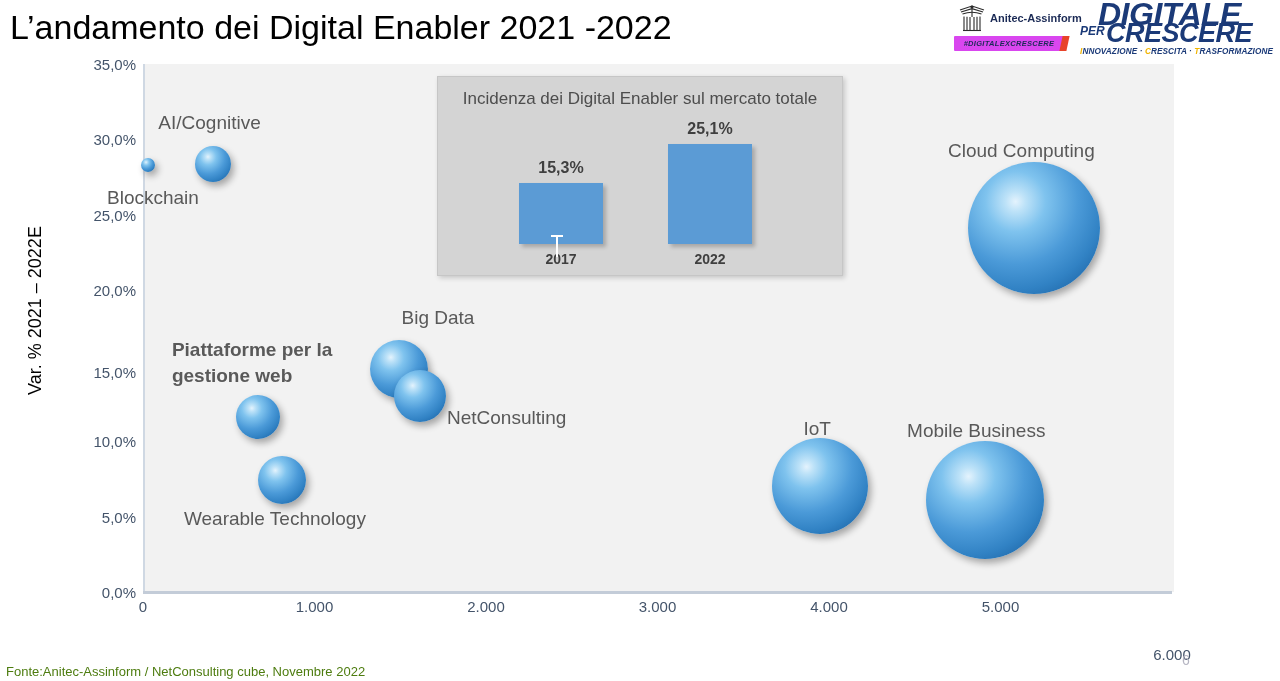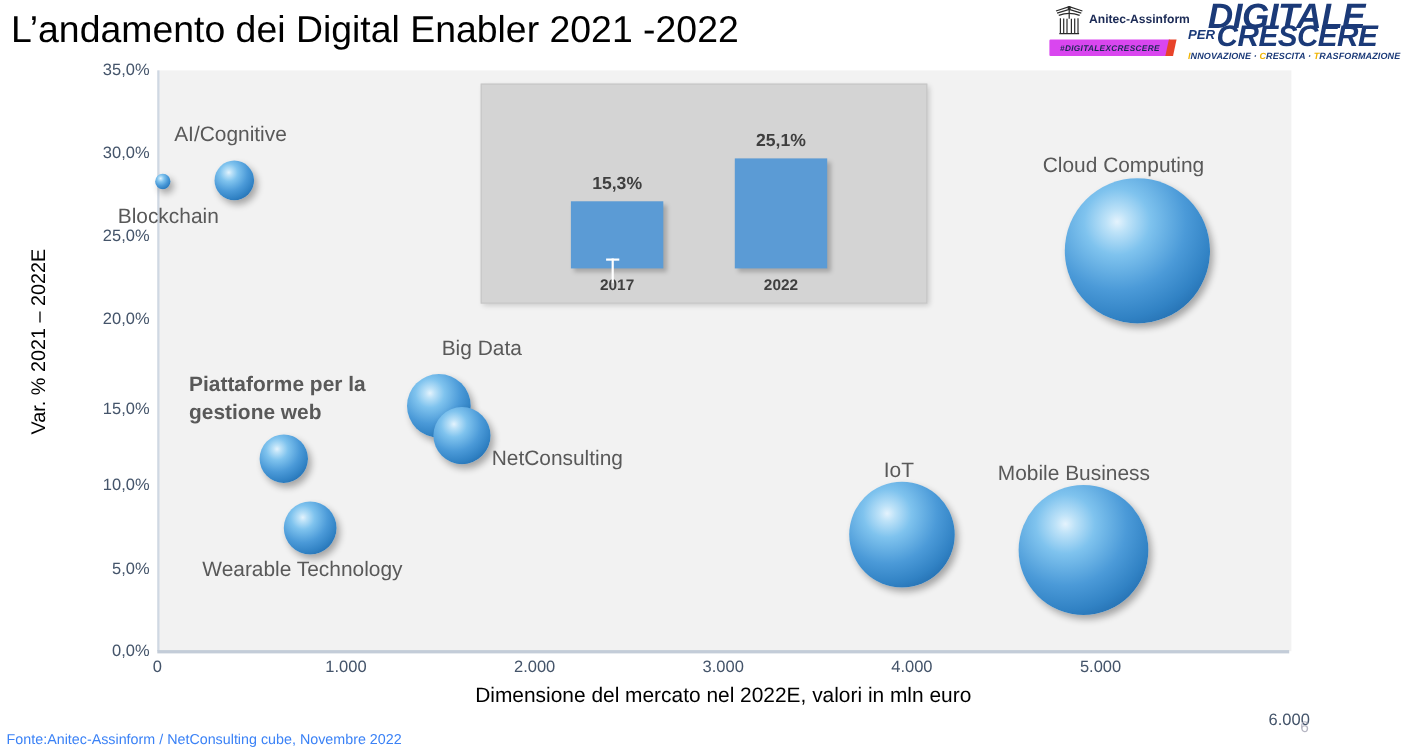--- a/index.html
+++ b/index.html
@@ -108,21 +108,21 @@
     transform:translateX(-50%);
   }
   #inset-marker{
     position:absolute;left:118px;top:158px;width:2px;height:22px;background:#ffffff;
   }
   #inset-marker::before{
     content:"";position:absolute;left:-5px;top:0;width:12px;height:2px;background:#ffffff;
   }
   
   #footer-note{
-    position:absolute;left:6px;top:664px;font-size:13px;color:#3b82f6;white-space:nowrap;
+    position:absolute;left:6px;top:664px;font-size:13px;color:#4d7c0f;white-space:nowrap;
   }
   #page-number{
     position:absolute;left:1182px;top:652px;font-size:14px;color:#b5b5c2;
   }
 </style>
 </head>
 <body>
 
 <div id="slide-title">L’andamento  dei Digital  Enabler  2021 -2022</div>
 
@@ -176,21 +176,20 @@
       <div class="xtick" style="left: 486px;">2.000</div>
       <div class="xtick" style="left: 657.5px;">3.000</div>
       <div class="xtick" style="left: 829px;">4.000</div>
       <div class="xtick" style="left: 1000.5px;">5.000</div>
       <div class="xtick" style="left: 1172px; margin-top: 48px;">6.000</div>
     </div>
 
   <div id="y-axis-title-wrap">
     <div id="y-axis-title">Var. % 2021 – 2022E</div>
   </div>
-  <div id="x-axis-title">Dimensione del mercato nel 2022E, valori in mln euro</div>
 
   <div id="bubble-layer">
       <div class="bubble" style="left: 967.942px; top: 162.434px; height: 132px; width: 132px;"></div>
       <div class="bubble" style="left: 926.065px; top: 440.977px; height: 118px; width: 118px;"></div>
       <div class="bubble" style="left: 772.425px; top: 438.4px; height: 96px; width: 96px;"></div>
       <div class="bubble" style="left: 369.535px; top: 339.731px; height: 58px; width: 58px;"></div>
       <div class="bubble" style="left: 393.973px; top: 369.886px; height: 52px; width: 52px;"></div>
       <div class="bubble" style="left: 257.915px; top: 456.366px; height: 48px; width: 48px;"></div>
       <div class="bubble" style="left: 235.905px; top: 395.006px; height: 44px; width: 44px;"></div>
       <div class="bubble" style="left: 195.315px; top: 145.566px; height: 36px; width: 36px;"></div>
@@ -200,20 +199,21 @@
       <div class="blabel two" style="left: 171.905px; top: 337.006px; width: 200px;">Piattaforme per la<br>gestione web</div>
       <div class="blabel" style="left: 183.915px; top: 508.366px;">Wearable Technology</div>
       <div class="blabel" style="left: 401.535px; top: 306.731px;">Big Data</div>
       <div class="blabel" style="left: 446.973px; top: 406.886px;">NetConsulting</div>
       <div class="blabel" style="left: 803.425px; top: 418.4px;">IoT</div>
       <div class="blabel" style="left: 907.065px; top: 419.977px;">Mobile Business</div>
       <div class="blabel" style="left: 947.942px; top: 140.434px;">Cloud Computing</div>
     </div>
 
   <div id="inset">
+    <div id="inset-title">Incidenza dei Digital   Enabler  sul mercato totale</div>
     <div id="inset-bars">
         <div class="inset-bar" style="left: 81px; width: 84px; height: 61.2px; top: 105.8px;"></div>
         <div class="inset-bar-value" style="left: 123px; top: 81.8px;">15,3%</div>
         <div class="inset-bar-cat" style="left: 123px; top: 174px;">2017</div>
         <div class="inset-bar" style="left: 230px; width: 84px; height: 100.4px; top: 66.6px;"></div>
         <div class="inset-bar-value" style="left: 272px; top: 42.6px;">25,1%</div>
         <div class="inset-bar-cat" style="left: 272px; top: 174px;">2022</div>
       </div>
     <div id="inset-marker"></div>
   </div>

